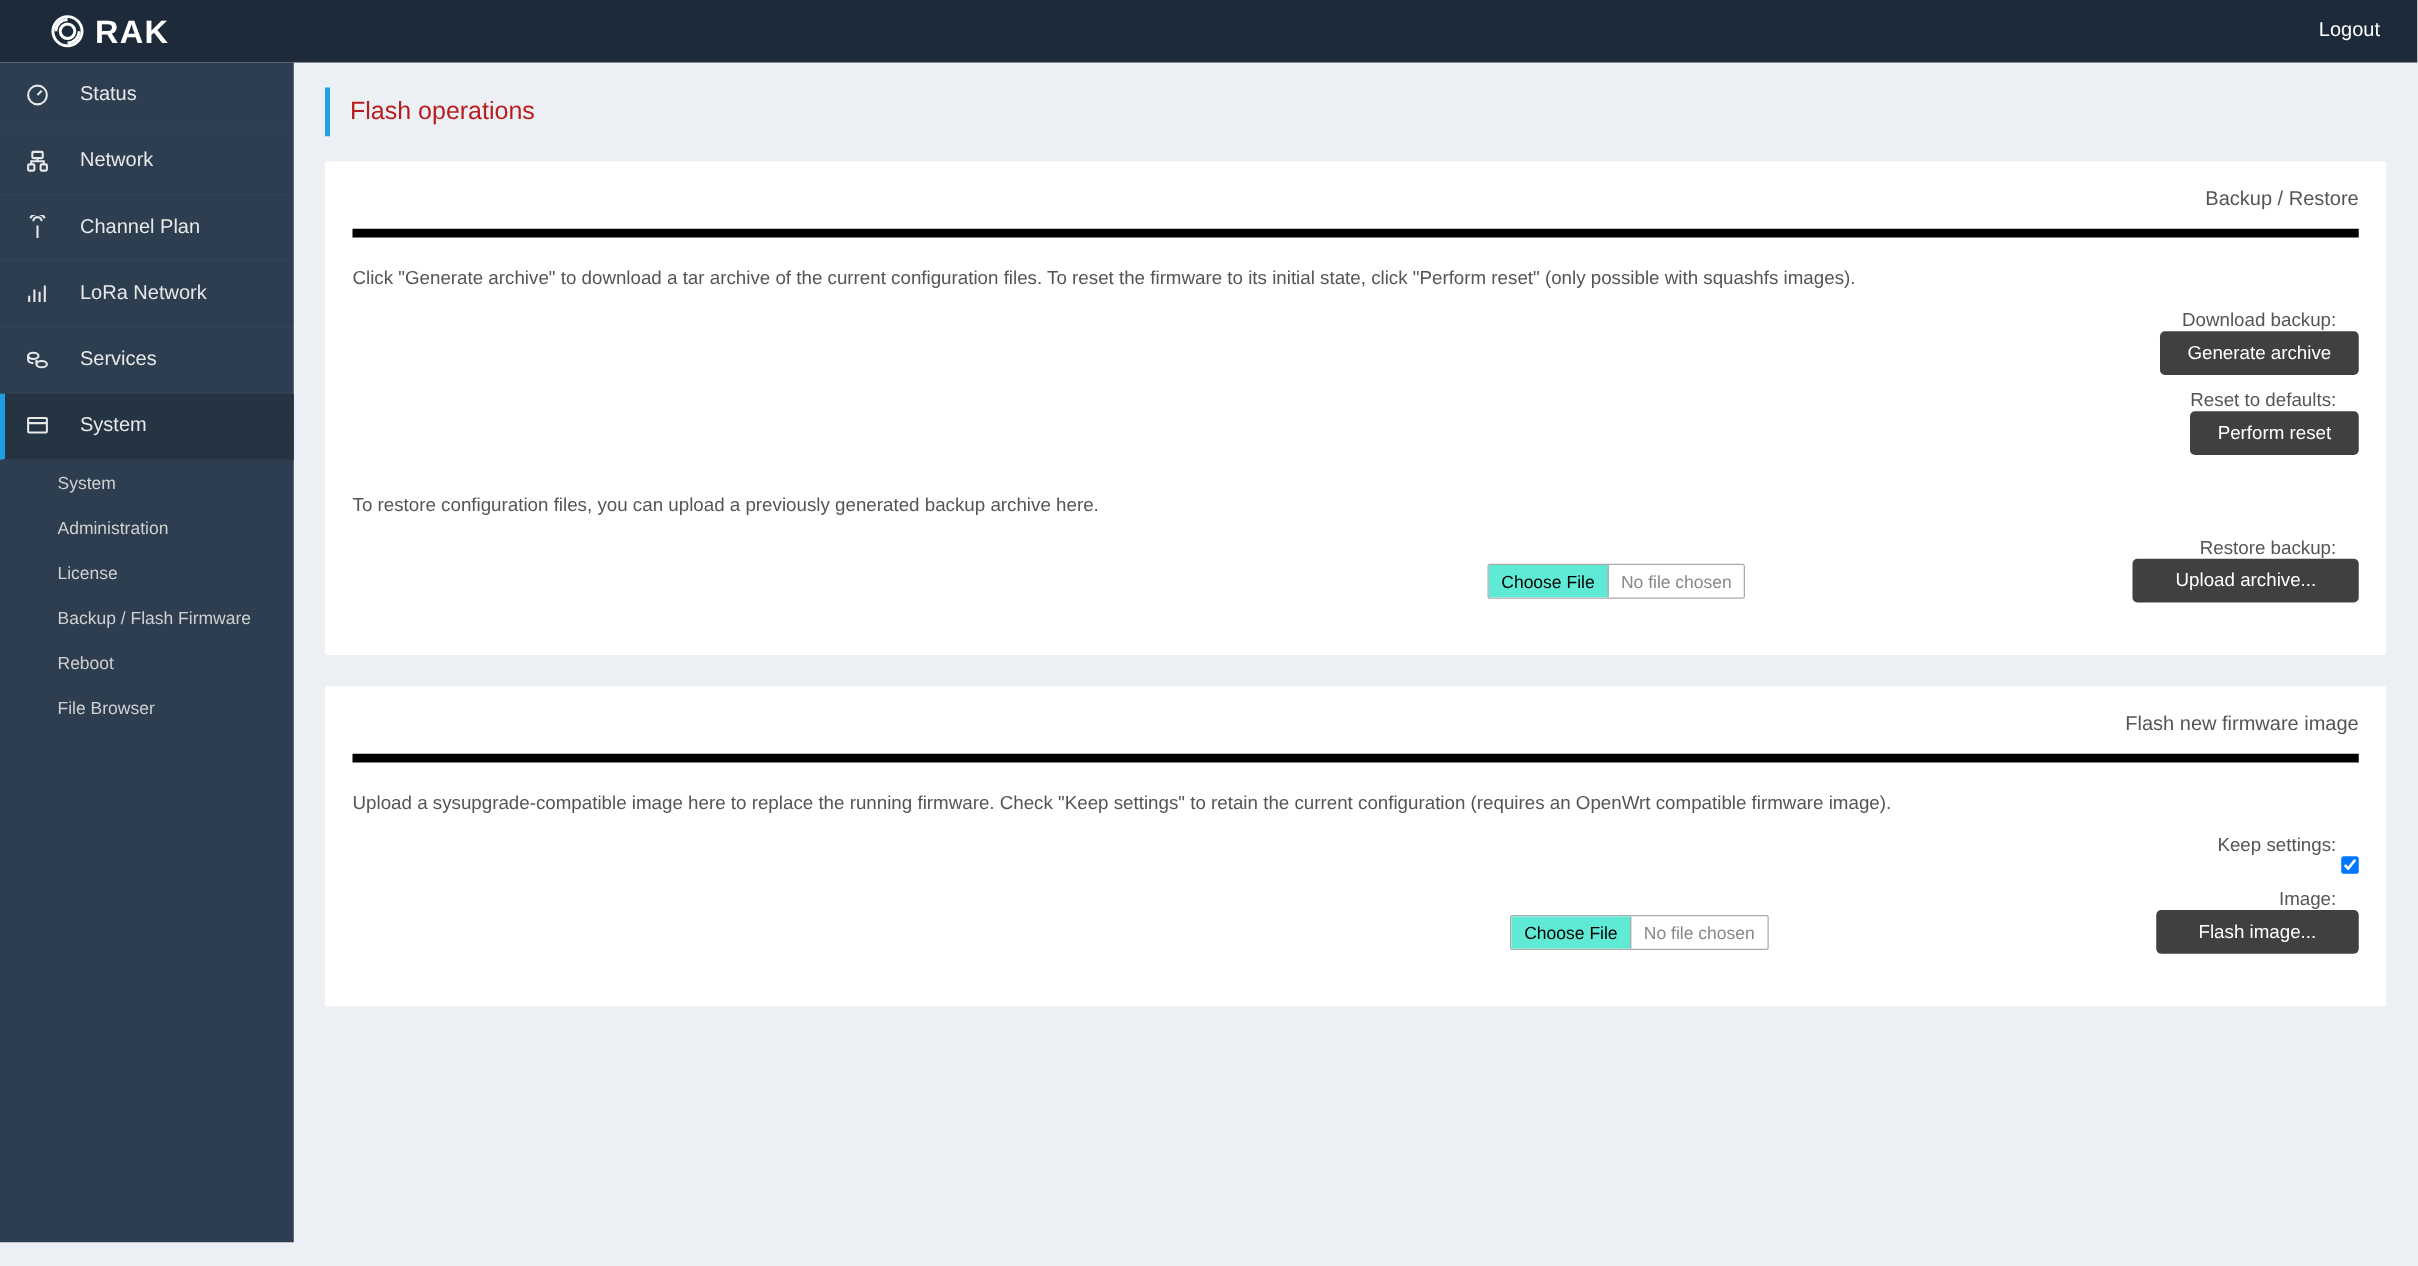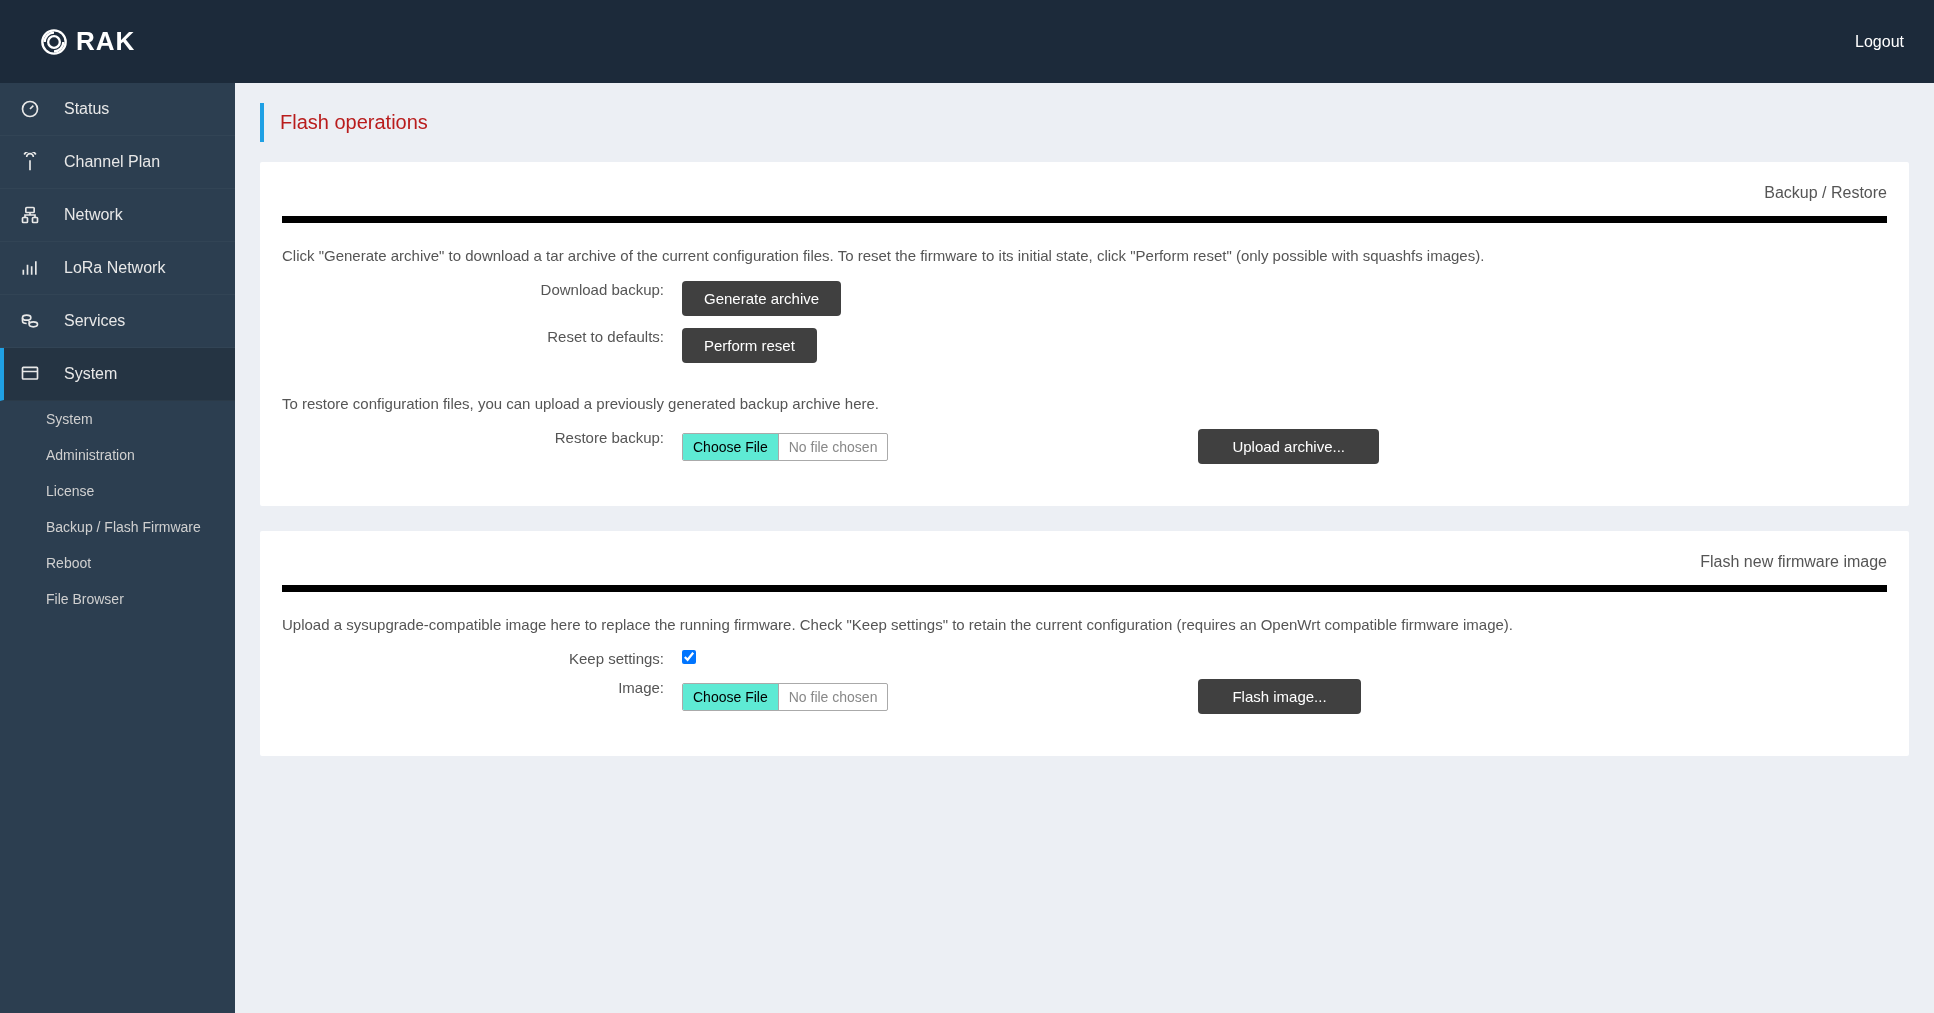--- a/index.html
+++ b/index.html
@@ -1,18 +1,18 @@
 <!DOCTYPE html>
 <html><head>
 <meta charset="utf-8">
 <style>
 * { margin: 0; padding: 0; box-sizing: border-box; }
 body { font-family: -apple-system, BlinkMacSystemFont, "Segoe UI", Arial, sans-serif; background: #eceff4; color: #4b4b4b; }
 
-.header { background: #1c2a3a; height: 83px; display: flex; align-items: center; justify-content: space-between; padding: 0 30px 0 40px; }
+.header { background: #1c2a3a; height: 50px; display: flex; align-items: center; justify-content: space-between; padding: 0 30px 0 40px; }
 .logo { display: flex; align-items: center; color: #fff; font-weight: 700; font-size: 26px; letter-spacing: 1px; gap: 8px; }
 .logo-icon { width: 28px; height: 28px; }
 .logout { color: #fff; font-size: 16px; cursor: pointer; }
 
 .container { display: flex; min-height: calc(100vh - 69px); }
 .sidebar { width: 235px; background: #2c3e50; min-height: 100%; }
 .nav-item { display: flex; align-items: center; gap: 24px; padding: 16px 20px; color: #e8e8e8; font-size: 16px; cursor: pointer; border-bottom: 1px solid rgba(255,255,255,0.03); }
 .nav-item.active { background: #253443; border-left: 4px solid #1fa0e4; padding-left: 16px; position: relative; }
 .nav-item.active::after { content: ""; position: absolute; right: -10px; top: 50%; transform: translateY(-50%); width: 0; height: 0; border-top: 10px solid transparent; border-bottom: 10px solid transparent; border-right: 10px solid #eceff4; }
 .nav-icon { width: 20px; height: 20px; flex-shrink: 0; fill: currentColor; stroke: currentColor; }
@@ -21,21 +21,21 @@
 .sub-item.active::after { content: ""; position: absolute; right: -10px; top: 50%; transform: translateY(-50%); width: 0; height: 0; border-top: 10px solid transparent; border-bottom: 10px solid transparent; border-right: 10px solid #eceff4; }
 
 .main { flex: 1; padding: 20px 25px; }
 .tab-bar { border-left: 4px solid #1fa0e4; padding: 8px 16px; margin-bottom: 20px; }
 .tab-title { color: #b91c1c; font-size: 20px; }
 
 .card { background: #fff; padding: 22px 22px 30px 22px; margin-bottom: 25px; border-radius: 2px; }
 .card h2 { font-weight: 400; font-size: 16px; color: #555; border-bottom: 7px solid #000000; padding-bottom: 14px; margin-bottom: 22px; text-align: right; }
 .desc { font-size: 15px; color: #555; margin-bottom: 15px; line-height: 1.4; }
 
-.row { display: flex; align-items: flex-start; margin-bottom: 12px; }
+.row { display: flex; align-items: flex-end; margin-bottom: 12px; flex-direction: column; }
 .row-label { width: 400px; text-align: right; padding-right: 18px; font-size: 15px; color: #555; flex-shrink: 0; }
 .row-content { flex: 1; display: flex; align-items: center; gap: 10px; }
 
 .btn { background: #404040; color: #fff; border: none; border-radius: 4px; padding: 9px 22px; font-size: 15px; cursor: pointer; }
 .btn-wide { padding: 9px 34px; }
 
 .file-wrap { display: flex; align-items: center; border: 1px solid #aaa; border-radius: 2px; background: #fff; height: 28px; overflow: hidden; }
 .file-btn { background: #5eead4; border: none; border-right: 1px solid #aaa; padding: 4px 10px; font-size: 14px; cursor: pointer; height: 100%; }
 .file-text { padding: 0 10px; font-size: 14px; color: #888; }
 
@@ -61,32 +61,32 @@
   <div class="sidebar">
     <div class="nav-item">
       <svg class="nav-icon" viewBox="0 0 24 24">
           <circle cx="12" cy="12" r="9" fill="none" stroke-width="2"></circle>
           <path d="M12 12l4-4" stroke-width="2"></path>
         </svg>
       <span>Status</span>
     </div>
     <div class="nav-item">
       <svg class="nav-icon" viewBox="0 0 24 24">
-          <path d="M12 10v12M8 6a4 4 0 0 1 8 0M5 3a8 8 0 0 1 14 0" fill="none" stroke-width="2"></path>
-        </svg>
-      <span>Channel Plan</span>
-    </div>
-    <div class="nav-item">
-      <svg class="nav-icon" viewBox="0 0 24 24">
           <rect x="7" y="3" width="10" height="6" rx="1" fill="none" stroke-width="2"></rect>
           <rect x="3" y="15" width="6" height="6" rx="1" fill="none" stroke-width="2"></rect>
           <rect x="15" y="15" width="6" height="6" rx="1" fill="none" stroke-width="2"></rect>
           <path d="M12 9v3M6 15v-3h12v3" fill="none" stroke-width="2"></path>
         </svg>
       <span>Network</span>
+    </div>
+    <div class="nav-item">
+      <svg class="nav-icon" viewBox="0 0 24 24">
+          <path d="M12 10v12M8 6a4 4 0 0 1 8 0M5 3a8 8 0 0 1 14 0" fill="none" stroke-width="2"></path>
+        </svg>
+      <span>Channel Plan</span>
     </div>
     <div class="nav-item">
       <svg class="nav-icon" viewBox="0 0 24 24">
           <path d="M4 20v-6M9 20V8M14 20v-10M19 20V4" fill="none" stroke-width="2"></path>
         </svg>
       <span>LoRa Network</span>
     </div>
     <div class="nav-item">
       <svg class="nav-icon" viewBox="0 0 24 24">
           <ellipse cx="8" cy="8" rx="5" ry="3" fill="none" stroke-width="2"></ellipse>

